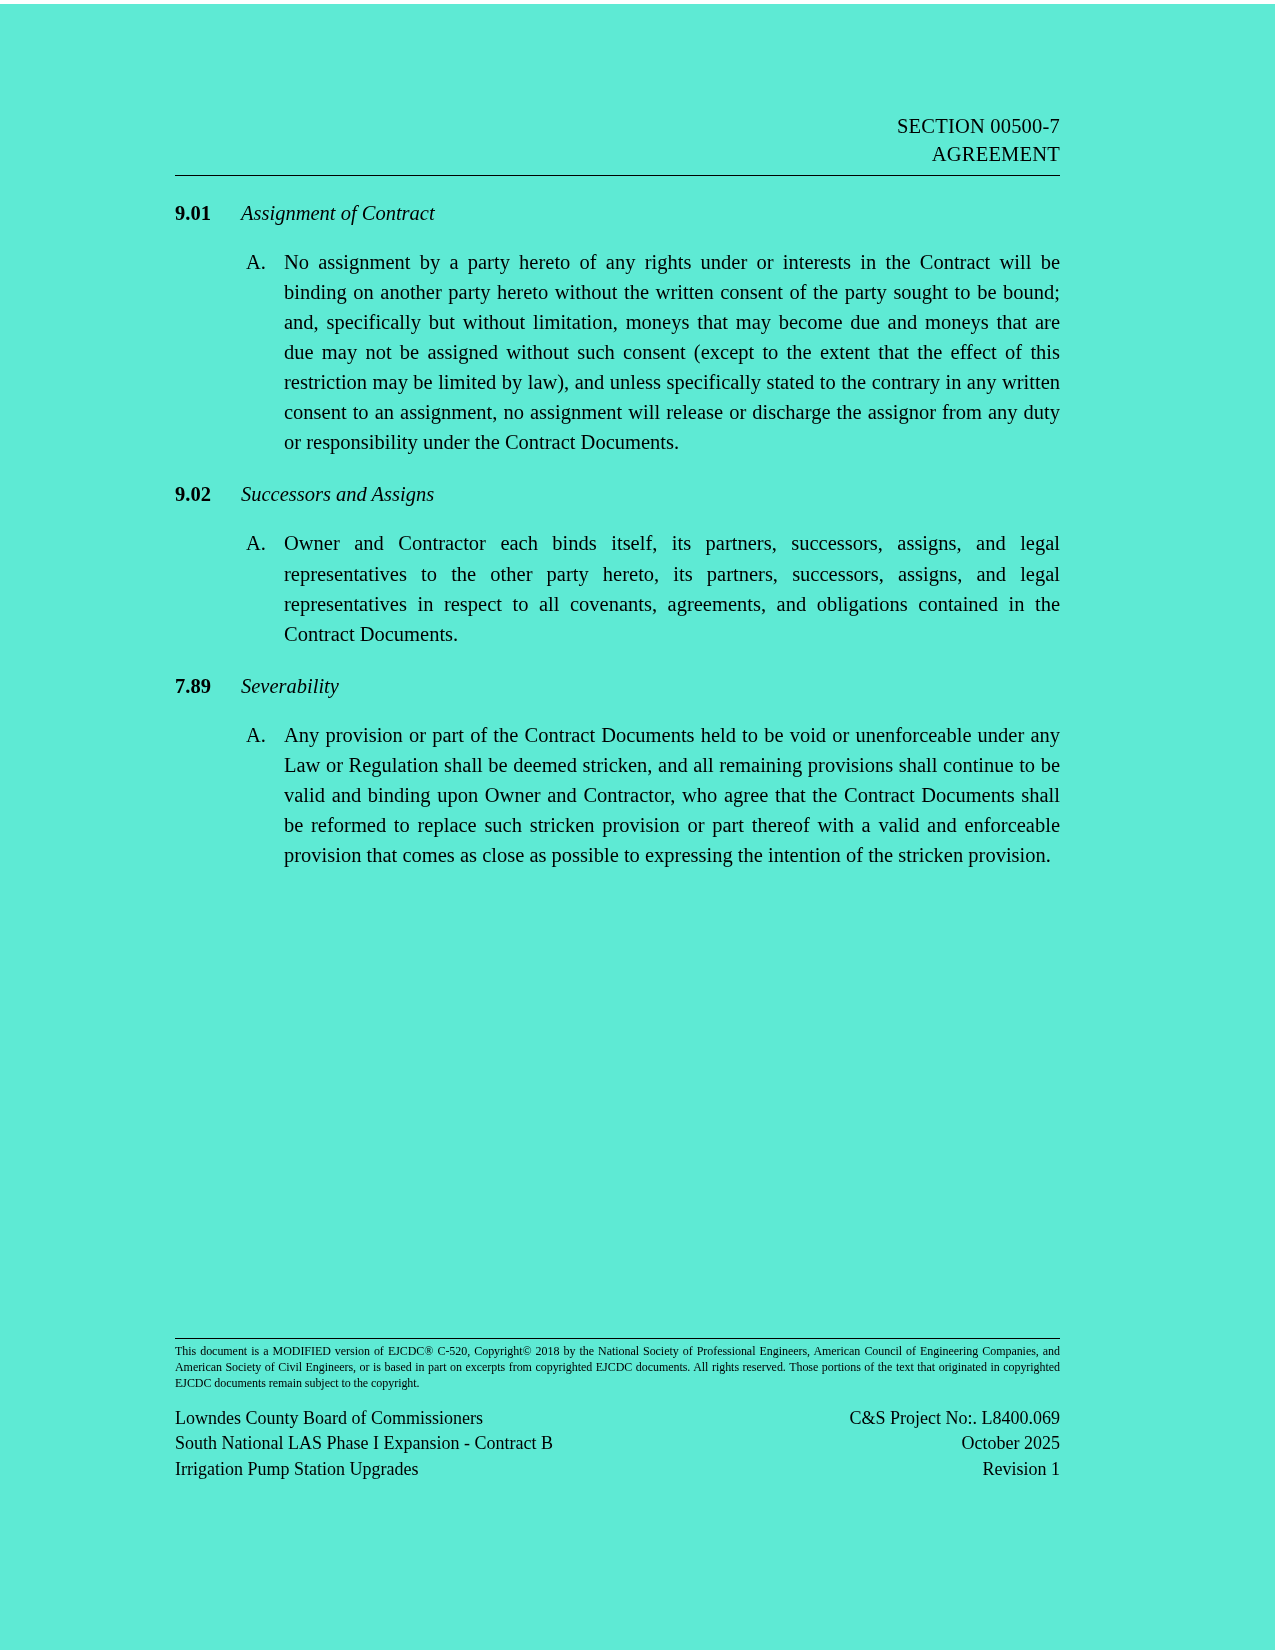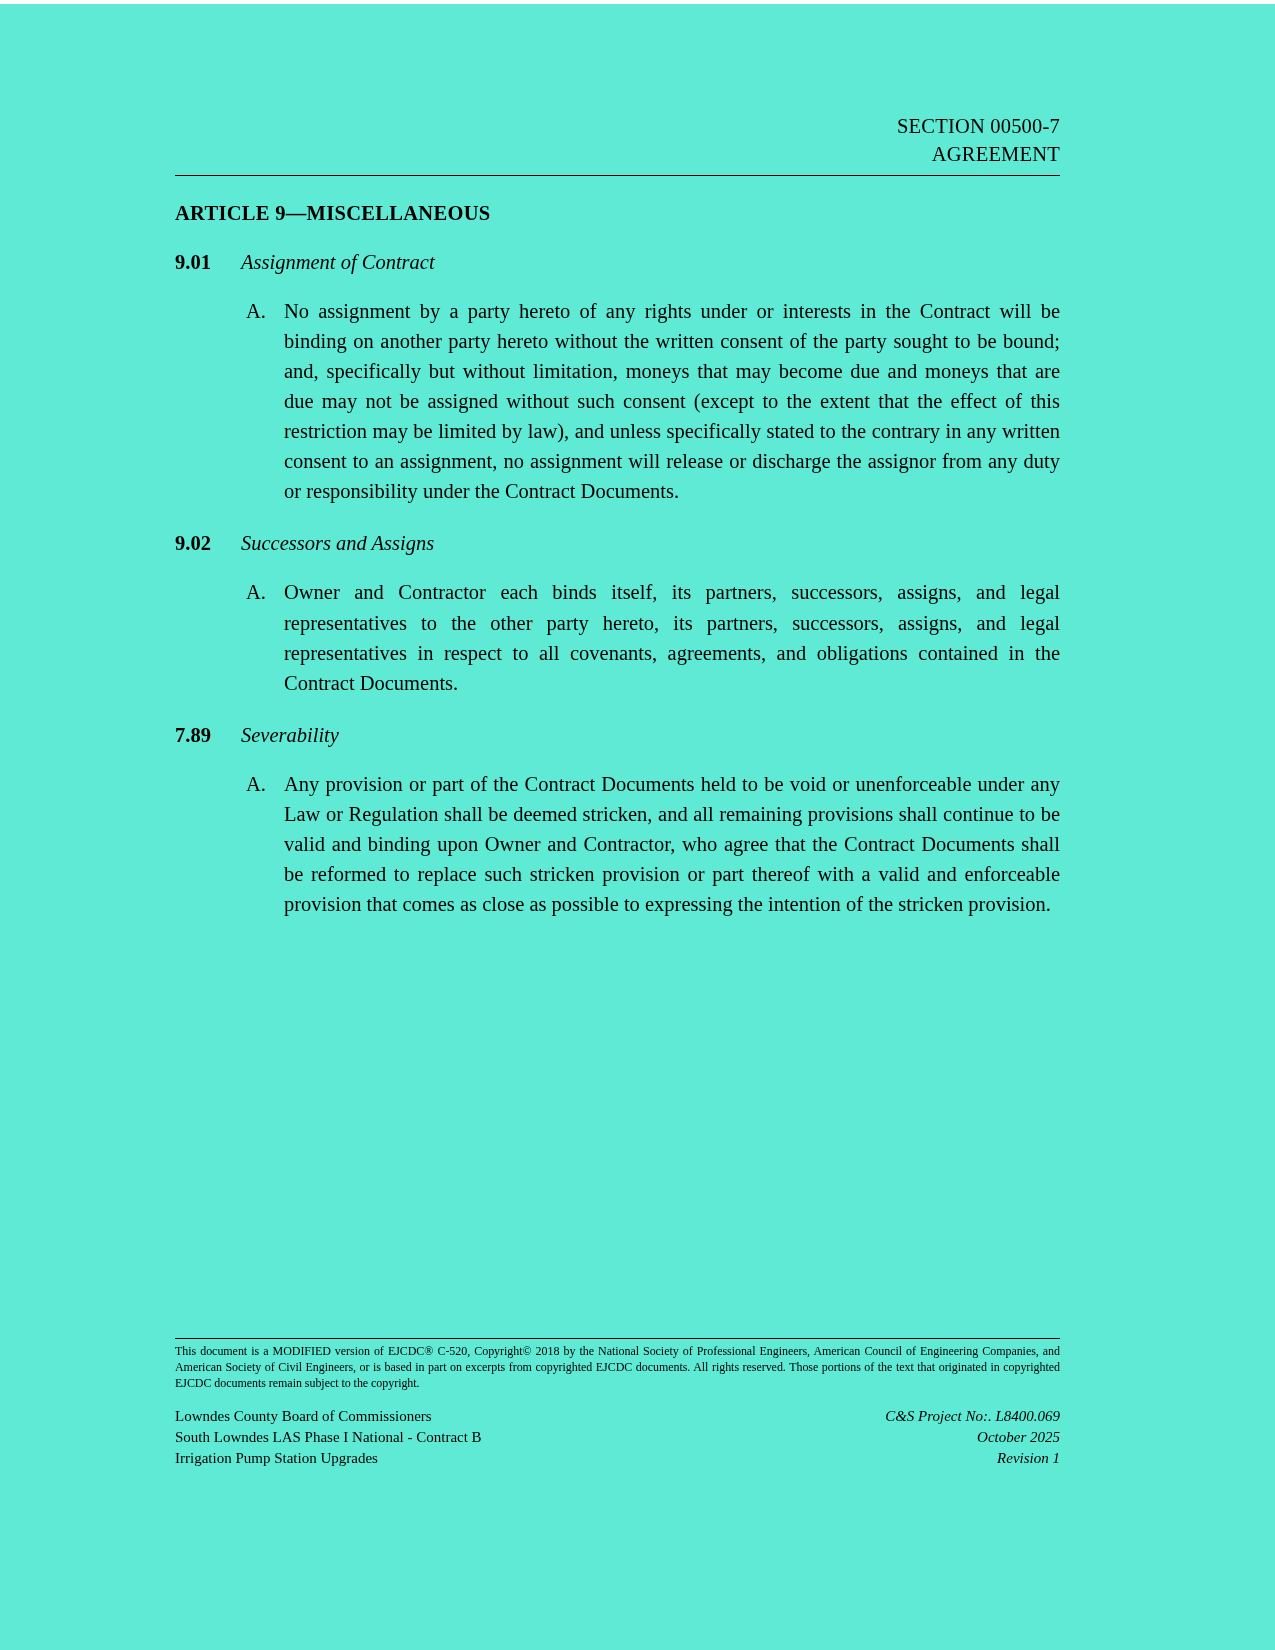--- a/index.html
+++ b/index.html
@@ -98,41 +98,40 @@
     margin-top: 5px;
     font-size: 12px;
     line-height: 1.33;
     text-align: justify;
     letter-spacing: -0.05px;
   }
   .footer-cols {
     display: flex;
     justify-content: space-between;
     margin-top: 14px;
-    font-size: 15px;
+    font-size: 18px;
     line-height: 1.42;
   }
   .footer-left { text-align: left; }
-  .footer-right { text-align: right; font-style: italic; }
+  .footer-right { text-align: right; }
   .footer-left div, .footer-right div { white-space: nowrap; }
 </style>
 </head>
 <body>
 
 <div class="page">
 
   <div class="content">
 
     <div class="header">
       <span class="header-line">SECTION 00500-7</span>
       <span class="header-line">AGREEMENT</span>
     </div>
     <div class="header-rule"></div>
 
-    <div class="article-title">ARTICLE 9—MISCELLANEOUS</div>
 
     <div class="section">
       <div class="section-head">
         <span class="sec-num">9.01</span>
         <span class="sec-title">Assignment of Contract</span>
       </div>
       <div class="para">
         <span class="para-letter">A.</span>
         <span class="para-text">No assignment by a party hereto of any rights under or interests in the Contract will be binding on another party hereto without the written consent of the party sought to be bound; and, specifically but without limitation, moneys that may become due and moneys that are due may not be assigned without such consent (except to the extent that the effect of this restriction may be limited by law), and unless specifically stated to the contrary in any written consent to an assignment, no assignment will release or discharge the assignor from any duty or responsibility under the Contract Documents.</span>
       </div>
@@ -161,21 +160,21 @@
     </div>
 
   </div>
 
   <div class="footer">
     <div class="footer-rule"></div>
     <div class="disclaimer">This document is a MODIFIED version of EJCDC® C-520, Copyright© 2018 by the National Society of Professional Engineers, American Council of Engineering Companies, and American Society of Civil Engineers, or is based in part on excerpts from copyrighted EJCDC documents. All rights reserved. Those portions of the text that originated in copyrighted EJCDC documents remain subject to the copyright.</div>
     <div class="footer-cols">
       <div class="footer-left">
         <div>Lowndes County Board of Commissioners</div>
-        <div>South Lowndes LAS Phase I National - Contract B</div>
+        <div>South National LAS Phase I Expansion - Contract B</div>
         <div>Irrigation Pump Station Upgrades</div>
       </div>
       <div class="footer-right">
         <div>C&amp;S Project No:. L8400.069</div>
         <div>October 2025</div>
         <div>Revision 1</div>
       </div>
     </div>
   </div>
 

